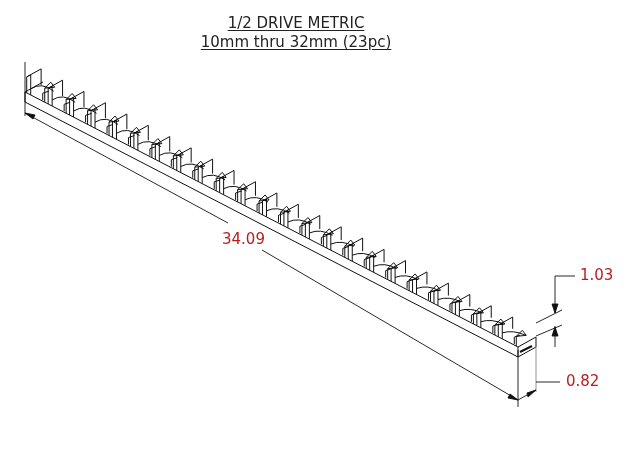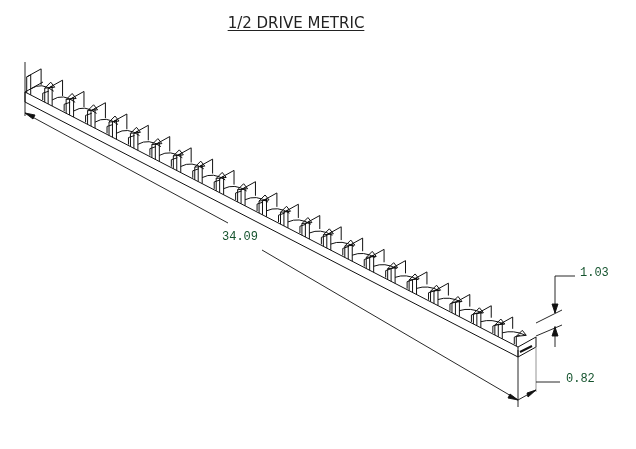--- a/index.html
+++ b/index.html
@@ -1,26 +1,27 @@
 <!DOCTYPE html>
 <html><head>
 <meta charset="utf-8">
 <style>
   html, body { margin: 0; padding: 0; background: #ffffff; }
   body { width: 636px; height: 449px; position: relative; overflow: hidden; font-family: "DejaVu Sans", sans-serif; }
   #drawing { position: absolute; left: 0; top: 0; width: 636px; height: 449px; }
   .title-block { position: absolute; left: 176px; top: 14px; width: 240px; text-align: center; color: #222; font-size: 15px; line-height: 19px; }
   .title-line { display: block; text-decoration: underline; text-underline-offset: 2px; }
-  .dim-label { position: absolute; color: #14532d; font-size: 12px; font-family: Liberation Mono, monospace; }
+  .dim-label { position: absolute; color: #b91c1c; font-size: 15px; }
 </style>
 </head>
 <body>
 
 <div class="title-block">
   <span class="title-line">1/2 DRIVE METRIC</span>
+  <span class="title-line">10mm thru 32mm (23pc)</span>
 </div>
 
 <svg id="drawing" viewBox="0 0 636 449" xmlns="http://www.w3.org/2000/svg">
   <g id="rail" stroke="#111" stroke-width="1" fill="none">
       <line x1="25" y1="92" x2="518" y2="347"></line>
       <line x1="25" y1="102" x2="518" y2="357"></line>
       <line x1="25" y1="92" x2="25" y2="102"></line>
       <line x1="518" y1="347" x2="518" y2="357"></line>
       <line x1="518" y1="347" x2="536" y2="337"></line>
       <line x1="536" y1="337" x2="536" y2="347"></line>

